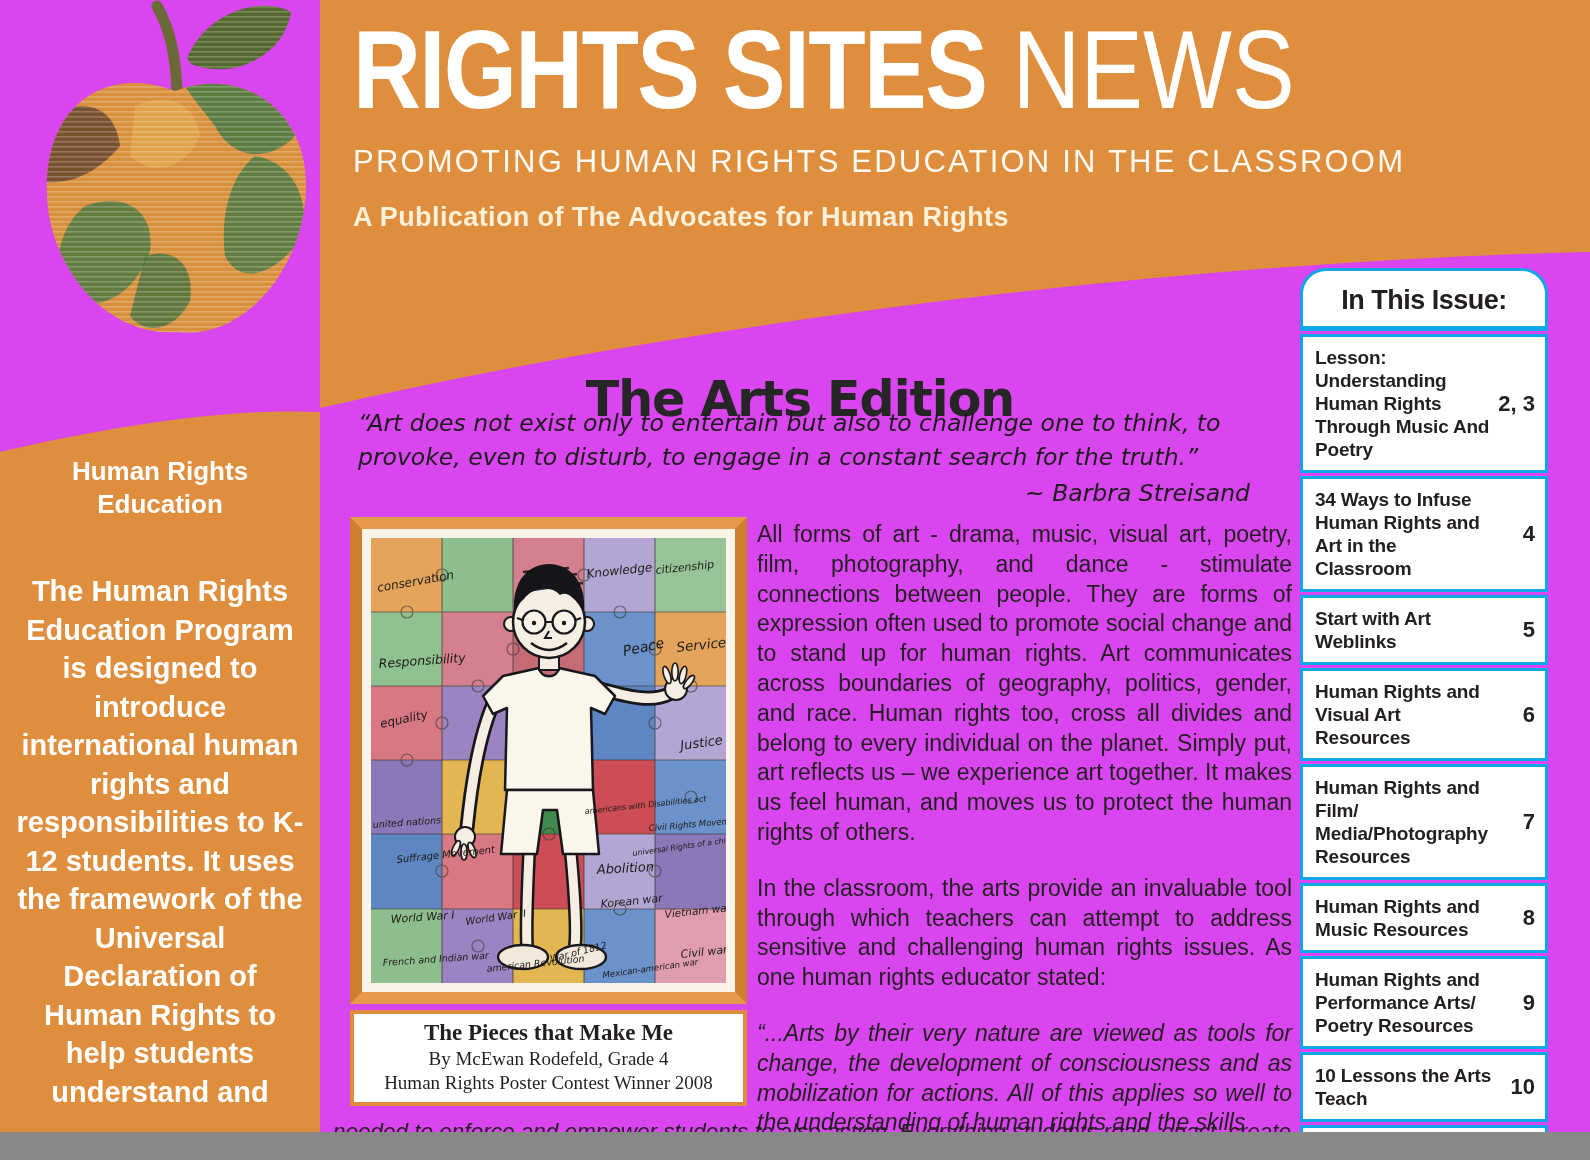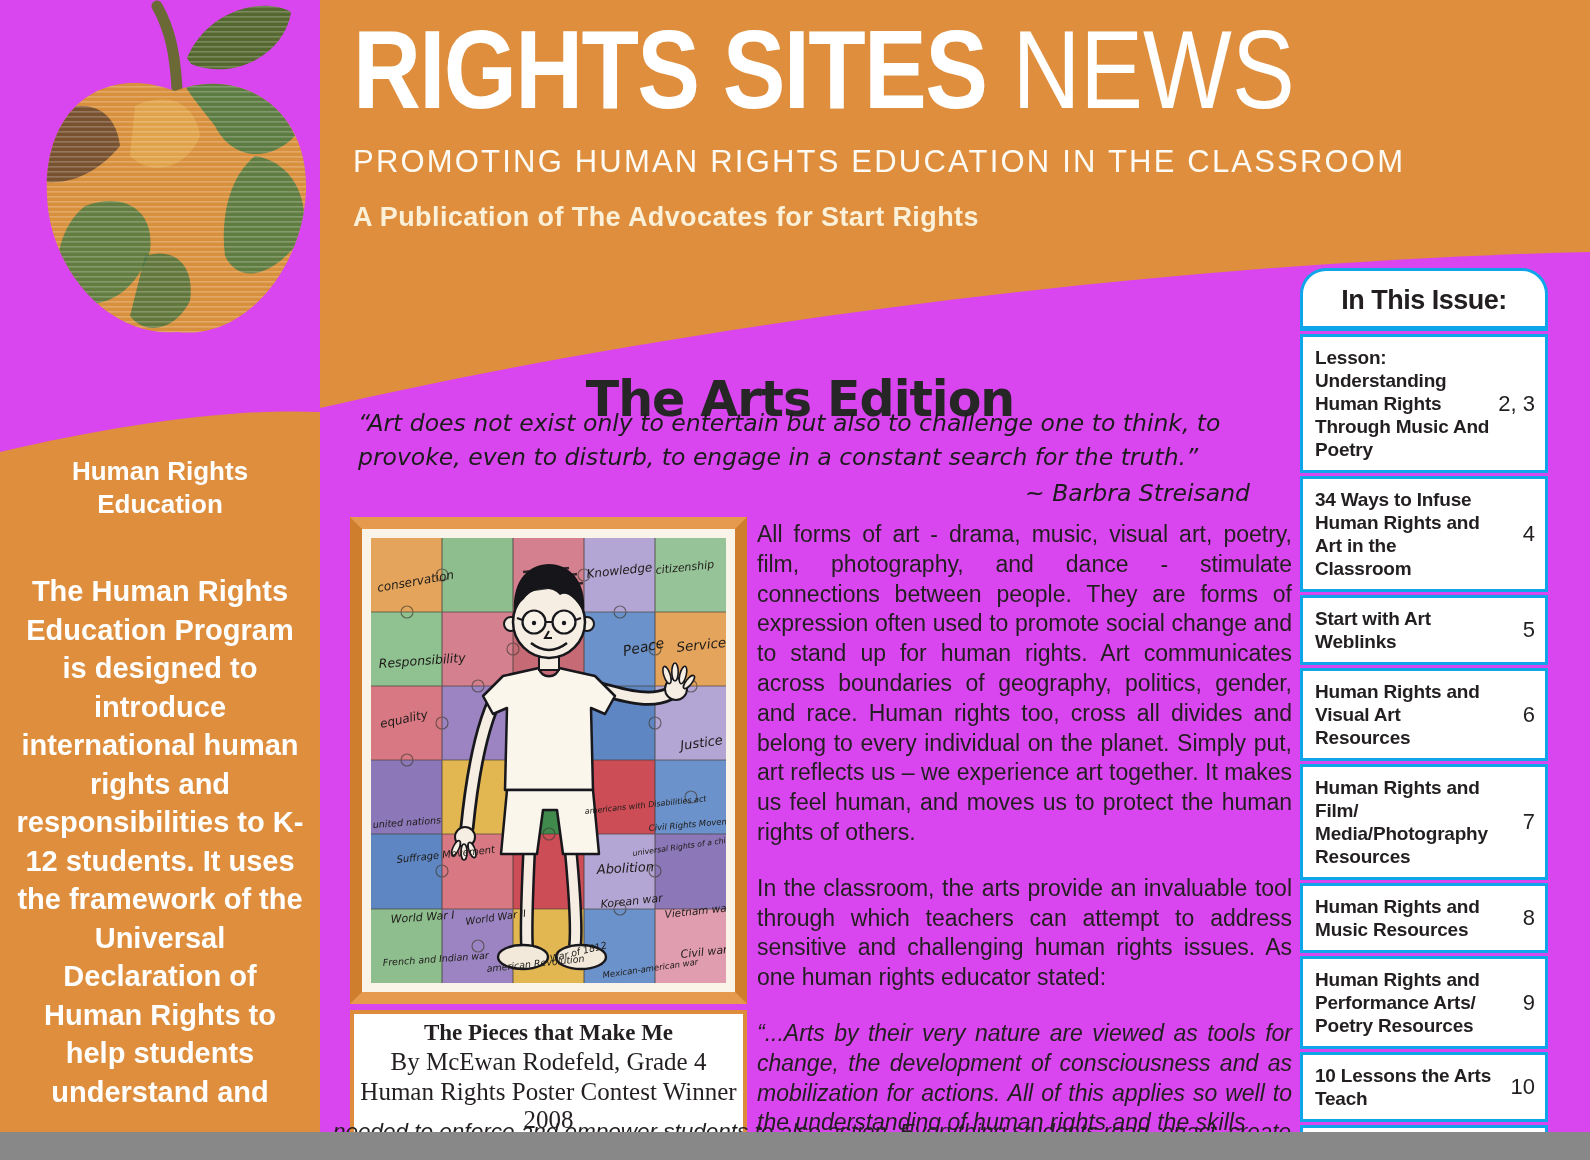--- a/index.html
+++ b/index.html
@@ -29,37 +29,37 @@
          line-height:34px;color:#1c1c1c;}
   .quote-attr{text-align:right;margin-top:2px;}
   
   .poster{position:absolute;left:350px;top:517px;z-index:2;}
   .frame-outer{border:12px solid #dd8c3c;border-top-color:#e69a4e;border-bottom-color:#e69a4e;
                border-right-color:#cf7e2e;border-left-color:#cf7e2e;background:#faf4e8;}
   .frame-inner{border:9px solid #faf4e8;box-shadow:inset 0 0 0 2px #e8dcc4;line-height:0;}
   .caption{position:absolute;left:350px;top:1010px;width:397px;z-index:2;box-sizing:border-box;
            border:4px solid #dd8c3c;background:#fff;text-align:center;padding:6px 4px 8px;font-family:Liberation Serif, serif;}
   .cap1{font-size:23px;font-weight:700;}
-  .cap2,.cap3{font-size:25px;font-weight:400;margin-top:2px;}
+  .cap2,.cap3{font-size:19px;font-weight:400;margin-top:2px;}
   
   .article{position:absolute;left:757px;top:520px;width:535px;z-index:2;
            font-size:23px;line-height:29.8px;text-align:justify;}
   .article p{margin:0 0 26px 0;}
   .article .ed-quote{font-style:italic;margin-bottom:0;}
   .cont{position:absolute;left:333px;top:1116px;width:1000px;z-index:2;font-style:italic;
         font-size:22.5px;line-height:31px;white-space:nowrap;}
   
   .toc{position:absolute;left:1300px;top:268px;width:248px;z-index:2;display:flex;
        flex-direction:column;gap:3px;}
   .toc-box{box-sizing:border-box;border:3px solid #0ea5e9;background:#fff;display:flex;
            align-items:center;padding:9px 8px 9px 12px;}
   .toc-head{justify-content:center;border-radius:26px 26px 0 0;padding:14px 6px 10px;
             font-size:27px;font-weight:700;letter-spacing:-.5px;border-bottom-width:5px;}
   .toc-label{flex:1;font-size:19px;font-weight:700;line-height:23px;letter-spacing:-.2px;}
-  .toc-page{width:40px;text-align:right;font-size:22px;font-weight:400;padding-right:2px;}
+  .toc-page{width:40px;text-align:right;font-size:22px;font-weight:700;padding-right:2px;}
 </style>
 </head>
 <body>
 
 <div class="page">
 
   <svg class="bg" width="1590" height="1160" viewBox="0 0 1590 1160">
     <path d="M320,0 L1590,0 L1590,252 C1160,262 680,325 320,408 Z" fill="#de8e3d"></path>
     <path d="M0,452 C120,424 235,408 320,412 L320,1160 L0,1160 Z" fill="#de8e3d"></path>
   </svg>
@@ -84,21 +84,21 @@
       <path d="M120,260 C150,250 170,270 165,305 C150,335 120,340 105,320 Z" fill="#44703c" opacity="0.8"></path>
       <path d="M110,110 C140,95 170,105 175,140 C160,175 125,180 105,160 Z" fill="#e2a94f" opacity="0.75"></path>
     </g>
     <path d="M150,95 C80,68 18,110 22,200 C25,275 85,342 152,336 C222,344 278,270 281,195 C284,112 215,70 150,95 Z" fill="url(#crayon)"></path>
     <path d="M162,62 C182,14 238,0 266,16 C260,56 212,86 166,68 Z" fill="url(#crayon)"></path>
   </svg>
 
   <header class="masthead">
     <div class="mast-title"><span class="heavy">RIGHTS SITES</span><span class="light"> NEWS</span></div>
     <div class="mast-sub">PROMOTING HUMAN RIGHTS EDUCATION IN THE CLASSROOM</div>
-    <div class="mast-pub">A Publication of The Advocates for Start Rights</div>
+    <div class="mast-pub">A Publication of The Advocates for Human Rights</div>
   </header>
 
   <aside class="side-text">
     <div class="side-head">Human Rights Education</div>
     <div class="side-body">The Human Rights Education Program is designed to introduce international human rights and responsibilities to K-12 students. It uses the framework of the Universal Declaration of Human Rights to help students understand and</div>
   </aside>
 
   <h1 class="arts-title">The Arts Edition</h1>
   <div class="quote">
     <div>“Art does not exist only to entertain but also to challenge one to think, to provoke, even to disturb, to engage in a constant search for the truth.”</div>

